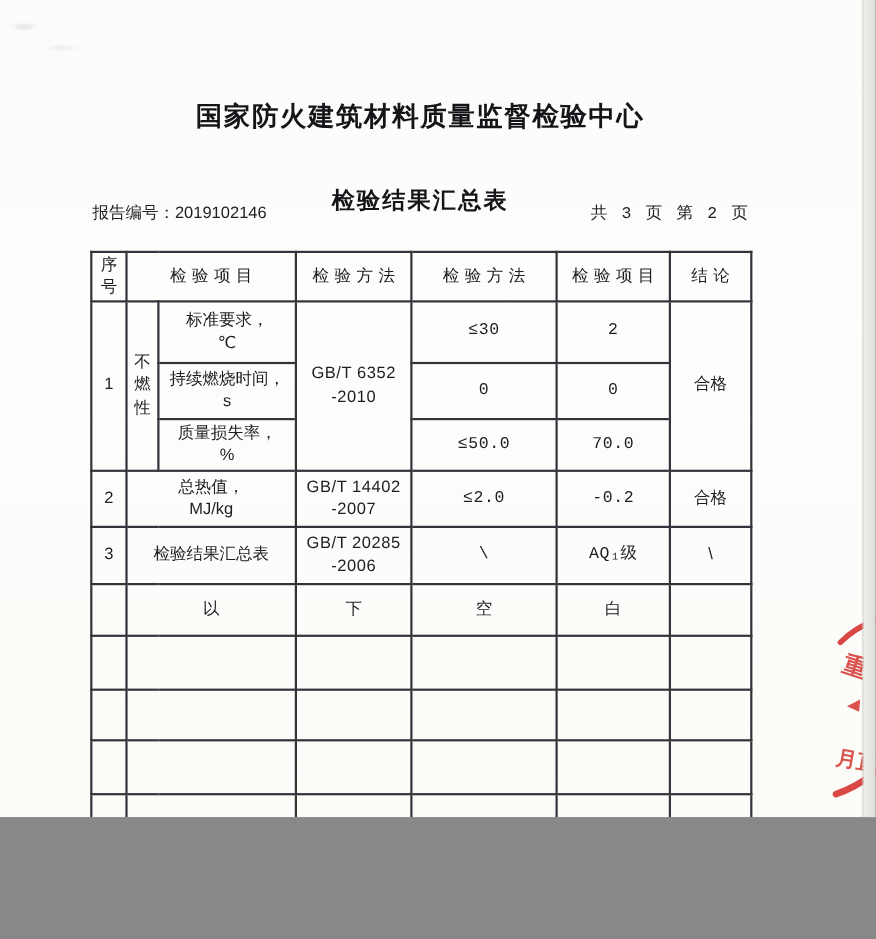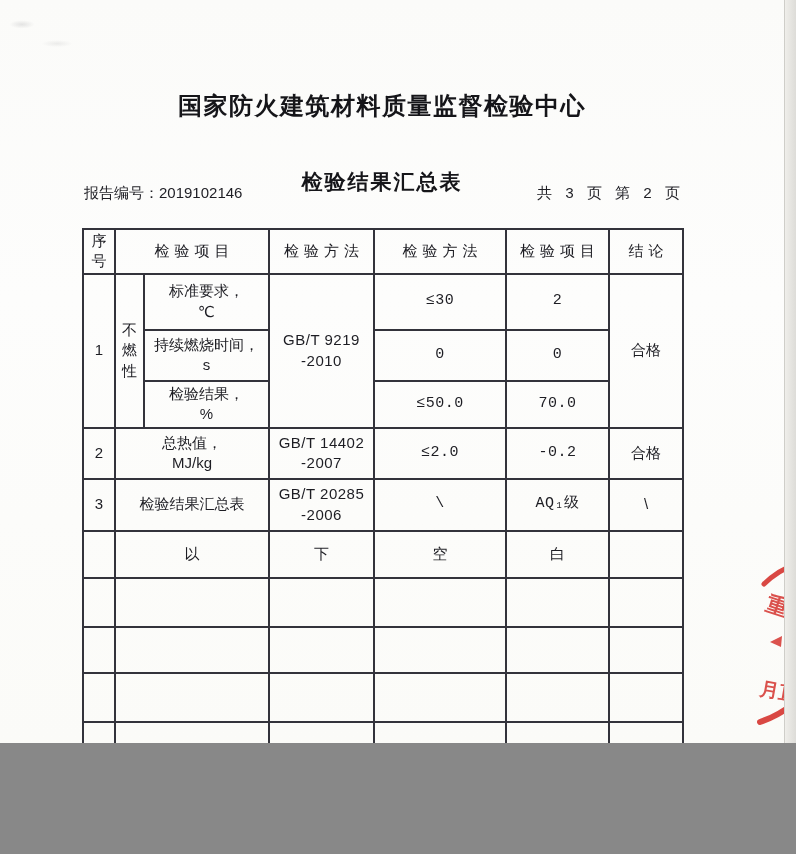--- a/index.html
+++ b/index.html
@@ -140,34 +140,34 @@
         <th>检验项目</th>
         <th class="th-concl">结论</th>
       </tr>
     </thead>
     <tbody>
       <tr style="height:56px">
         <td class="seq" rowspan="3">1</td>
         <td class="category" rowspan="3">不燃性</td>
         <td>标准要求，
 ℃</td>
-        <td class="method" rowspan="3">GB/T 9219
+        <td class="method" rowspan="3">GB/T 6352
 -2010</td>
         <td class="num">≤30</td>
         <td class="num">2</td>
         <td rowspan="3">合格</td>
       </tr>
       <tr style="height:51px">
         <td>持续燃烧时间，
 s</td>
         <td class="num">0</td>
         <td class="num">0</td>
       </tr>
       <tr style="height:47px">
-        <td>检验结果，
+        <td>质量损失率，
 %</td>
         <td class="num">≤50.0</td>
         <td class="num">70.0</td>
       </tr>
       <tr style="height:51px">
         <td class="seq">2</td>
         <td colspan="2">总热值，
 MJ/kg</td>
         <td class="method">GB/T 14402
 -2007</td>

